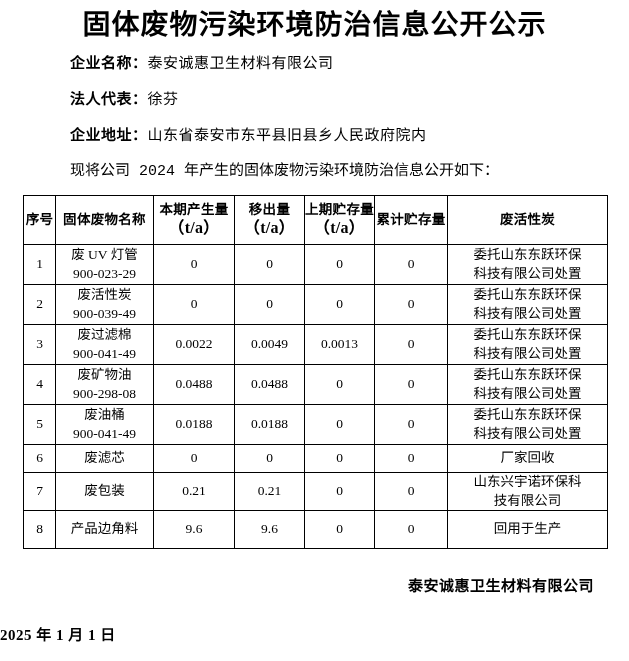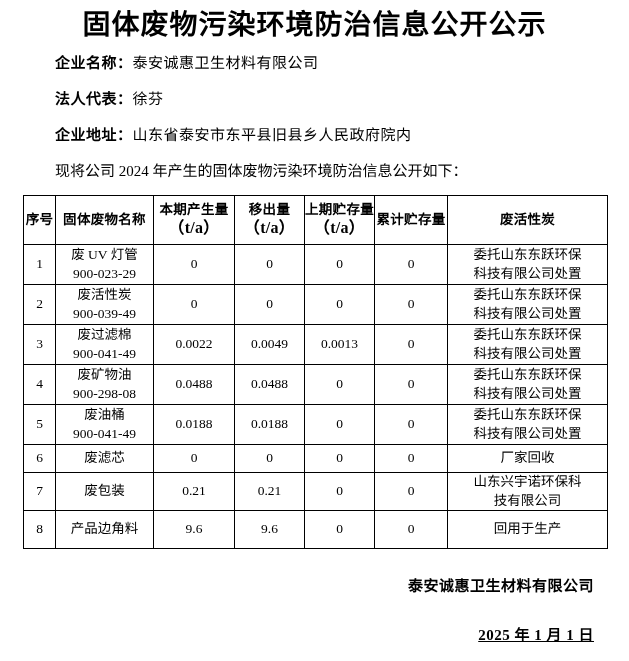--- a/index.html
+++ b/index.html
@@ -27,21 +27,21 @@
     font-size: 28px;
     font-weight: bold;
     letter-spacing: 1px;
     line-height: 1.2;
     margin: 8px 0 0 0;
     padding: 0 10px;
     font-family: "Liberation Serif", "DejaVu Serif", serif;
   }
   .meta-block {
     margin-top: 14px;
-    padding-left: 55px;
+    padding-left: 70px;
     padding-right: 20px;
   }
   .meta-line {
     font-size: 15px;
     line-height: 1.0;
     margin-bottom: 21px;
     white-space: nowrap;
   }
   .meta-label {
     font-weight: bold;
@@ -50,20 +50,21 @@
   .meta-value {
     font-weight: normal;
     letter-spacing: 0.5px;
   }
   .intro-line {
     font-size: 15px;
     line-height: 1.0;
     margin-top: 4px;
     margin-bottom: 16px;
     white-space: nowrap;
+    font-family: Liberation Mono, monospace;
   }
 
   
   .table-wrap {
     position: absolute;
     left: 23px;
     top: 187px;
     width: 584px;
   }
   table.waste {
@@ -129,26 +130,25 @@
     font-size: 15px;
     font-weight: bold;
     letter-spacing: 0.5px;
     white-space: nowrap;
   }
   .sign-date {
     position: absolute;
     left: 0;
     top: 615px;
     width: 594px;
-    text-align: right;
+    text-align: left;
     font-size: 15px;
     font-weight: bold;
     letter-spacing: 0.5px;
     white-space: nowrap;
-    text-decoration: underline;
   }
 </style>
 </head>
 <body>
 
 <div class="page">
 
   <h1 class="doc-title">固体废物污染环境防治信息公开公示</h1>
 
   <div class="meta-block">

